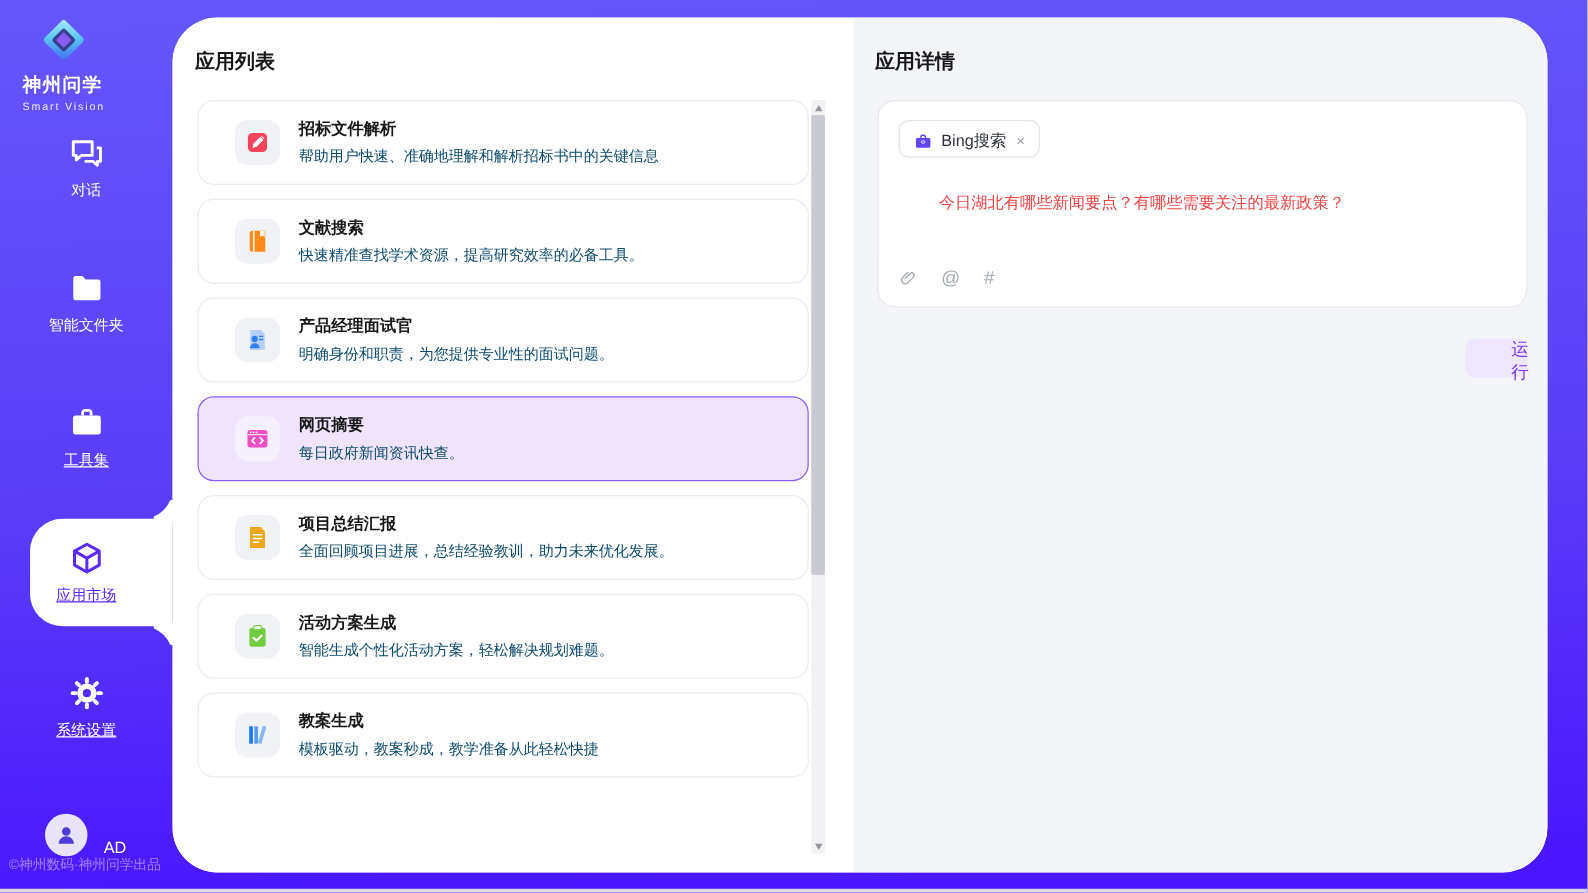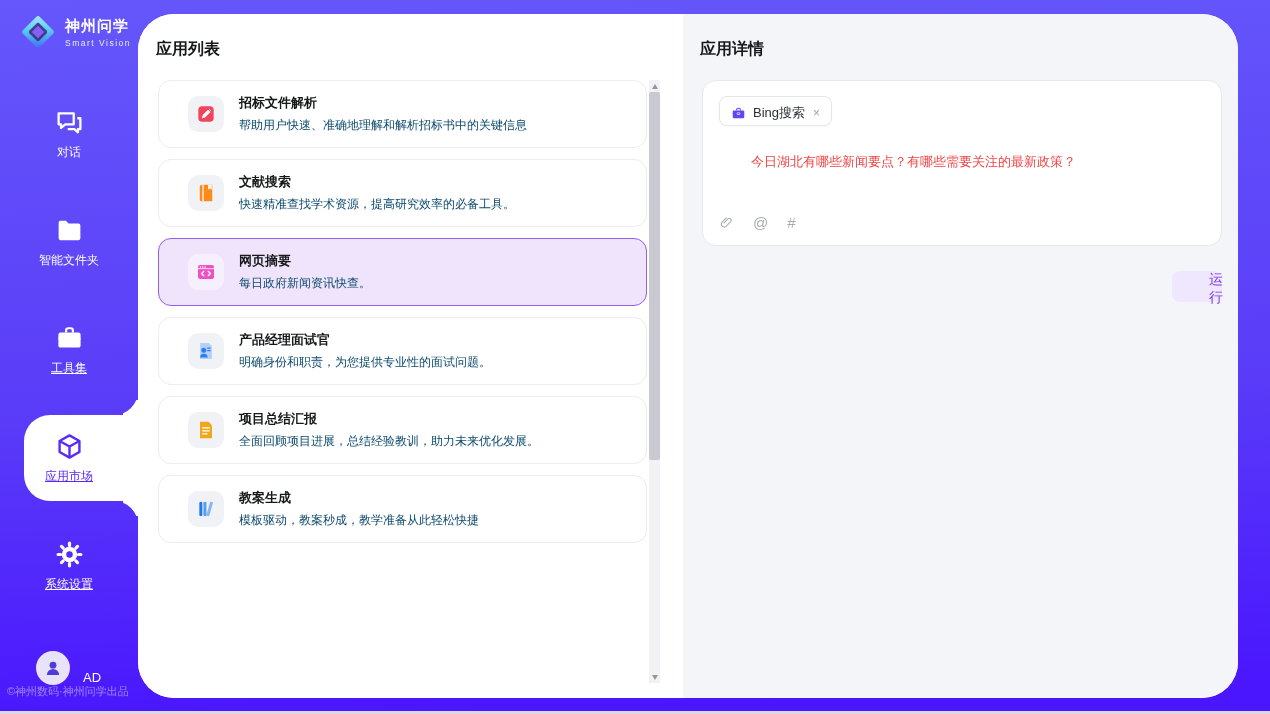--- a/index.html
+++ b/index.html
@@ -1,21 +1,21 @@
 <!DOCTYPE html>
 <html><head>
 <meta charset="utf-8">
 <style>
   * { margin:0; padding:0; box-sizing:border-box; }
   html,body { width:1270px; height:714px; overflow:hidden; font-family:"Liberation Sans","DejaVu Sans",sans-serif; }
   body { background:linear-gradient(178deg,#6557FB 0%,#5A3CF8 55%,#4A16FE 96%); position:relative; }
 
   
   .sidebar { position:absolute; left:0; top:0; width:138px; height:714px; }
-  .logo { position:absolute; left:18px; top:12px; display:flex; align-items:center; gap:7px; }
+  .logo { position:absolute; left:18px; top:12px; display:flex; align-items:center; gap:7px;flex-direction:column; }
   .logo svg { width:40px; height:40px; }
   .logo-txt .t1 { color:#fff; font-size:15px; font-weight:bold; letter-spacing:1px; }
   .logo-txt .t2 { color:#E8ECFF; font-size:8.5px; letter-spacing:1.5px; margin-top:2px; }
 
   .side-nav { position:absolute; top:80px; left:0; right:0; }
   .nav-item { position:relative; height:108px; display:flex; flex-direction:column; align-items:center; justify-content:center; gap:7px; cursor:pointer; color:#fff; }
   .nav-item .nav-ic { width:29px; height:29px; color:#fff; position:relative; z-index:2; }
   .nav-item .nav-label { font-size:12px; position:relative; z-index:2; }
   .nav-item .nav-label.underline { text-decoration:underline; }
   .bubble { display:none; }
@@ -257,56 +257,67 @@
             <svg style="color: rgb(255, 138, 28);">
               <use href="#sym-book"></use>
             </svg>
           </span>
           <span class="app-txt">
             <div class="app-title">文献搜索</div>
             <div class="app-desc">快速精准查找学术资源，提高研究效率的必备工具。</div>
           </span>
         </div>
 
+        <div class="app-card">
+          <span class="app-badge">
+            <svg style="color: rgb(45, 127, 245);">
+              <use href="#sym-person-doc"></use>
+            </svg>
+          </span>
+          <span class="app-txt">
+            <div class="app-title">产品经理面试官</div>
+            <div class="app-desc">明确身份和职责，为您提供专业性的面试问题。</div>
+          </span>
+        </div>
+
         <div class="app-card selected">
           <span class="app-badge">
             <svg style="color: rgb(238, 79, 197);">
               <use href="#sym-browser-code"></use>
             </svg>
           </span>
           <span class="app-txt">
             <div class="app-title">网页摘要</div>
             <div class="app-desc">每日政府新闻资讯快查。</div>
           </span>
         </div>
 
         <div class="app-card">
           <span class="app-badge">
-            <svg style="color: rgb(45, 127, 245);">
-              <use href="#sym-person-doc"></use>
-            </svg>
-          </span>
-          <span class="app-txt">
-            <div class="app-title">产品经理面试官</div>
-            <div class="app-desc">明确身份和职责，为您提供专业性的面试问题。</div>
-          </span>
-        </div>
-
-        <div class="app-card">
-          <span class="app-badge">
             <svg style="color: rgb(239, 168, 27);">
               <use href="#sym-document"></use>
             </svg>
           </span>
           <span class="app-txt">
             <div class="app-title">项目总结汇报</div>
             <div class="app-desc">全面回顾项目进展，总结经验教训，助力未来优化发展。</div>
           </span>
         </div>
 
+        <div class="app-card">
+          <span class="app-badge">
+            <svg style="color: rgb(113, 204, 63);">
+              <use href="#sym-clipboard-check"></use>
+            </svg>
+          </span>
+          <span class="app-txt">
+            <div class="app-title">活动方案生成</div>
+            <div class="app-desc">智能生成个性化活动方案，轻松解决规划难题。</div>
+          </span>
+        </div>
 
 
         <div class="app-card">
           <span class="app-badge">
             <svg style="color: rgb(29, 121, 238);">
               <use href="#sym-books"></use>
             </svg>
           </span>
           <span class="app-txt">
             <div class="app-title">教案生成</div>

